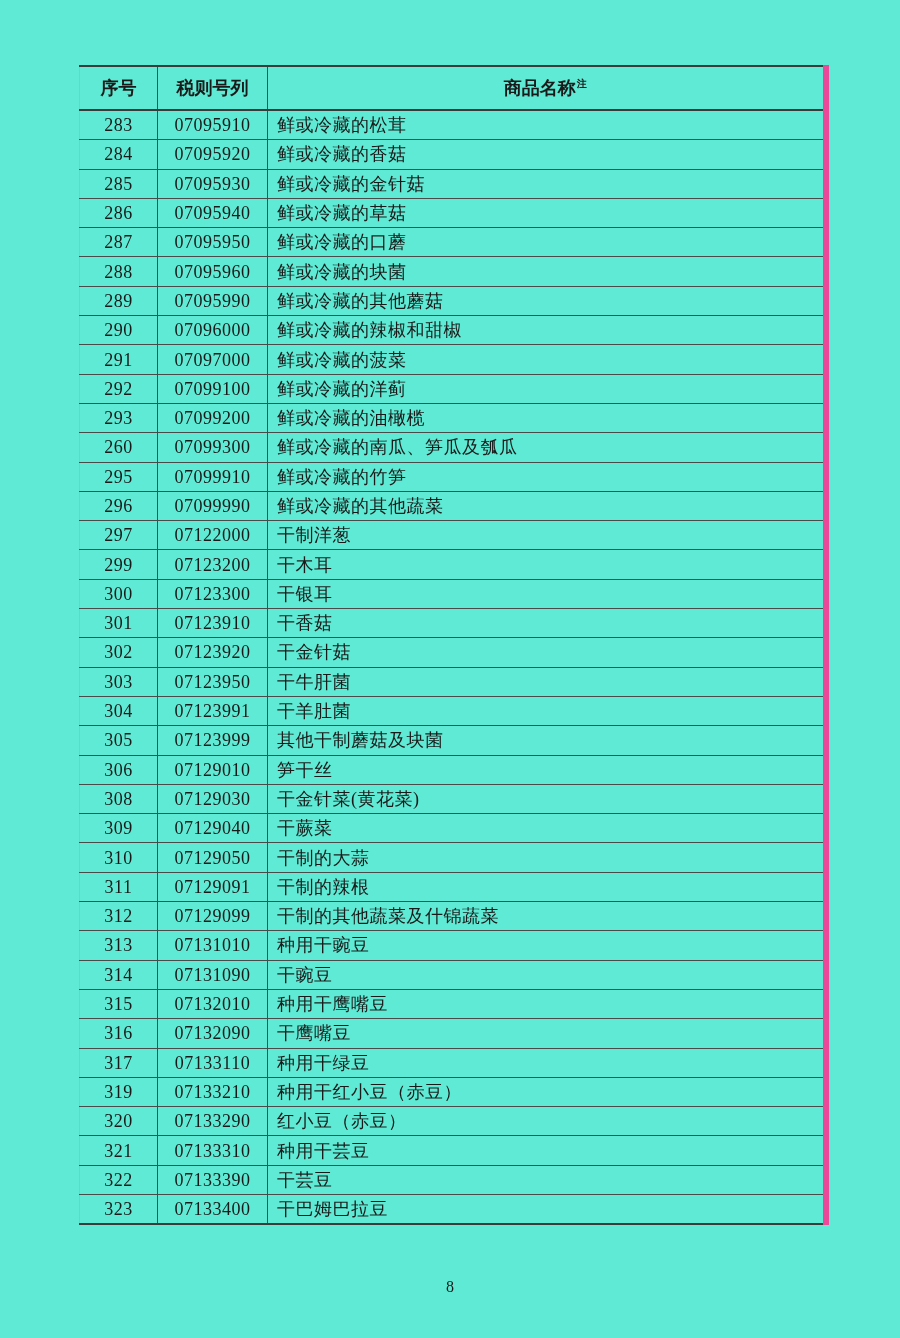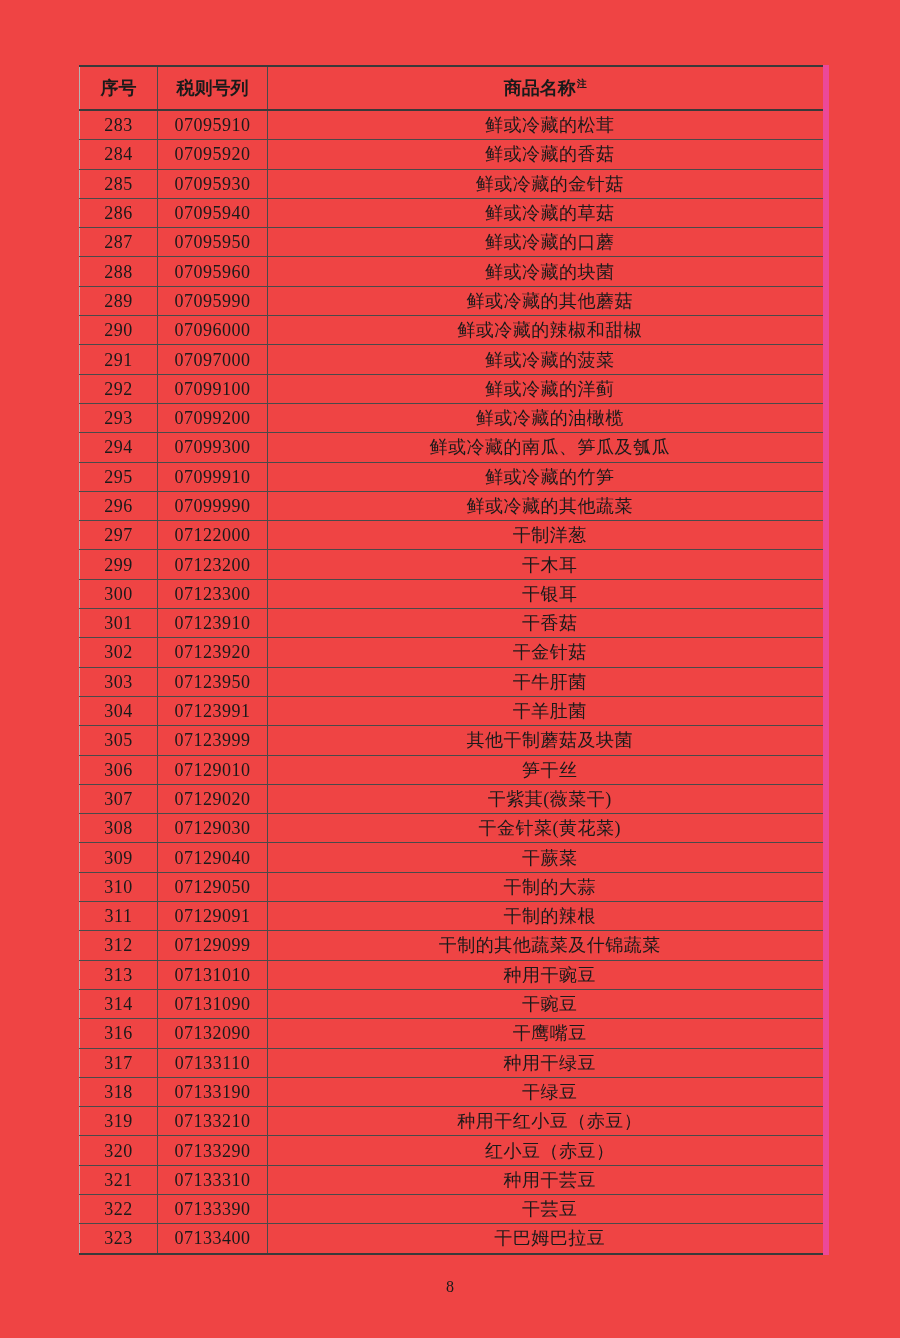--- a/index.html
+++ b/index.html
@@ -1,20 +1,20 @@
 <!DOCTYPE html>
 <html><head>
 <meta charset="utf-8">
 <style>
   html, body { margin: 0; padding: 0; }
   .page {
     position: relative;
     width: 900px;
     height: 1338px;
-    background: #ef4444;
+    background: #5eead4;
     font-family: "Liberation Serif", "DejaVu Serif", serif;
     color: #1a1a1a;
     overflow: hidden;
   }
   table.tariff {
     position: absolute;
     left: 79px;
     top: 65px;
     width: 746px;
     border-collapse: collapse;
@@ -41,21 +41,21 @@
     border-top: 2px solid #3a3a3a;
     border-bottom: 2px solid #3a3a3a;
     font-size: 18px;
   }
   table.tariff tbody td {
     height: 28.3px;
     text-align: center;
     letter-spacing: 0.5px;
   }
   table.tariff tbody td.name-cell {
-    text-align: center;
+    text-align: left;
     padding-left: 9px;
     letter-spacing: 0.5px;
     font-family: Liberation Serif, serif;
   }
   table.tariff tbody tr:last-child td { border-bottom: 2px solid #3a3a3a; }
   sup.note {
     font-size: 10px;
     vertical-align: super;
     font-weight: bold;
     margin-left: 1px;
@@ -138,21 +138,21 @@
           <td>292</td>
           <td>07099100</td>
           <td class="name-cell">鲜或冷藏的洋蓟</td>
         </tr>
         <tr>
           <td>293</td>
           <td>07099200</td>
           <td class="name-cell">鲜或冷藏的油橄榄</td>
         </tr>
         <tr>
-          <td>294</td>
+          <td>260</td>
           <td>07099300</td>
           <td class="name-cell">鲜或冷藏的南瓜、笋瓜及瓠瓜</td>
         </tr>
         <tr>
           <td>295</td>
           <td>07099910</td>
           <td class="name-cell">鲜或冷藏的竹笋</td>
         </tr>
         <tr>
           <td>296</td>
@@ -198,25 +198,20 @@
           <td>305</td>
           <td>07123999</td>
           <td class="name-cell">其他干制蘑菇及块菌</td>
         </tr>
         <tr>
           <td>306</td>
           <td>07129010</td>
           <td class="name-cell">笋干丝</td>
         </tr>
         <tr>
-          <td>307</td>
-          <td>07129020</td>
-          <td class="name-cell">干紫萁(薇菜干)</td>
-        </tr>
-        <tr>
           <td>308</td>
           <td>07129030</td>
           <td class="name-cell">干金针菜(黄花菜)</td>
         </tr>
         <tr>
           <td>309</td>
           <td>07129040</td>
           <td class="name-cell">干蕨菜</td>
         </tr>
         <tr>
@@ -238,35 +233,35 @@
           <td>313</td>
           <td>07131010</td>
           <td class="name-cell">种用干豌豆</td>
         </tr>
         <tr>
           <td>314</td>
           <td>07131090</td>
           <td class="name-cell">干豌豆</td>
         </tr>
         <tr>
+          <td>315</td>
+          <td>07132010</td>
+          <td class="name-cell">种用干鹰嘴豆</td>
+        </tr>
+        <tr>
           <td>316</td>
           <td>07132090</td>
           <td class="name-cell">干鹰嘴豆</td>
         </tr>
         <tr>
           <td>317</td>
           <td>07133110</td>
           <td class="name-cell">种用干绿豆</td>
         </tr>
         <tr>
-          <td>318</td>
-          <td>07133190</td>
-          <td class="name-cell">干绿豆</td>
-        </tr>
-        <tr>
           <td>319</td>
           <td>07133210</td>
           <td class="name-cell">种用干红小豆（赤豆）</td>
         </tr>
         <tr>
           <td>320</td>
           <td>07133290</td>
           <td class="name-cell">红小豆（赤豆）</td>
         </tr>
         <tr>

